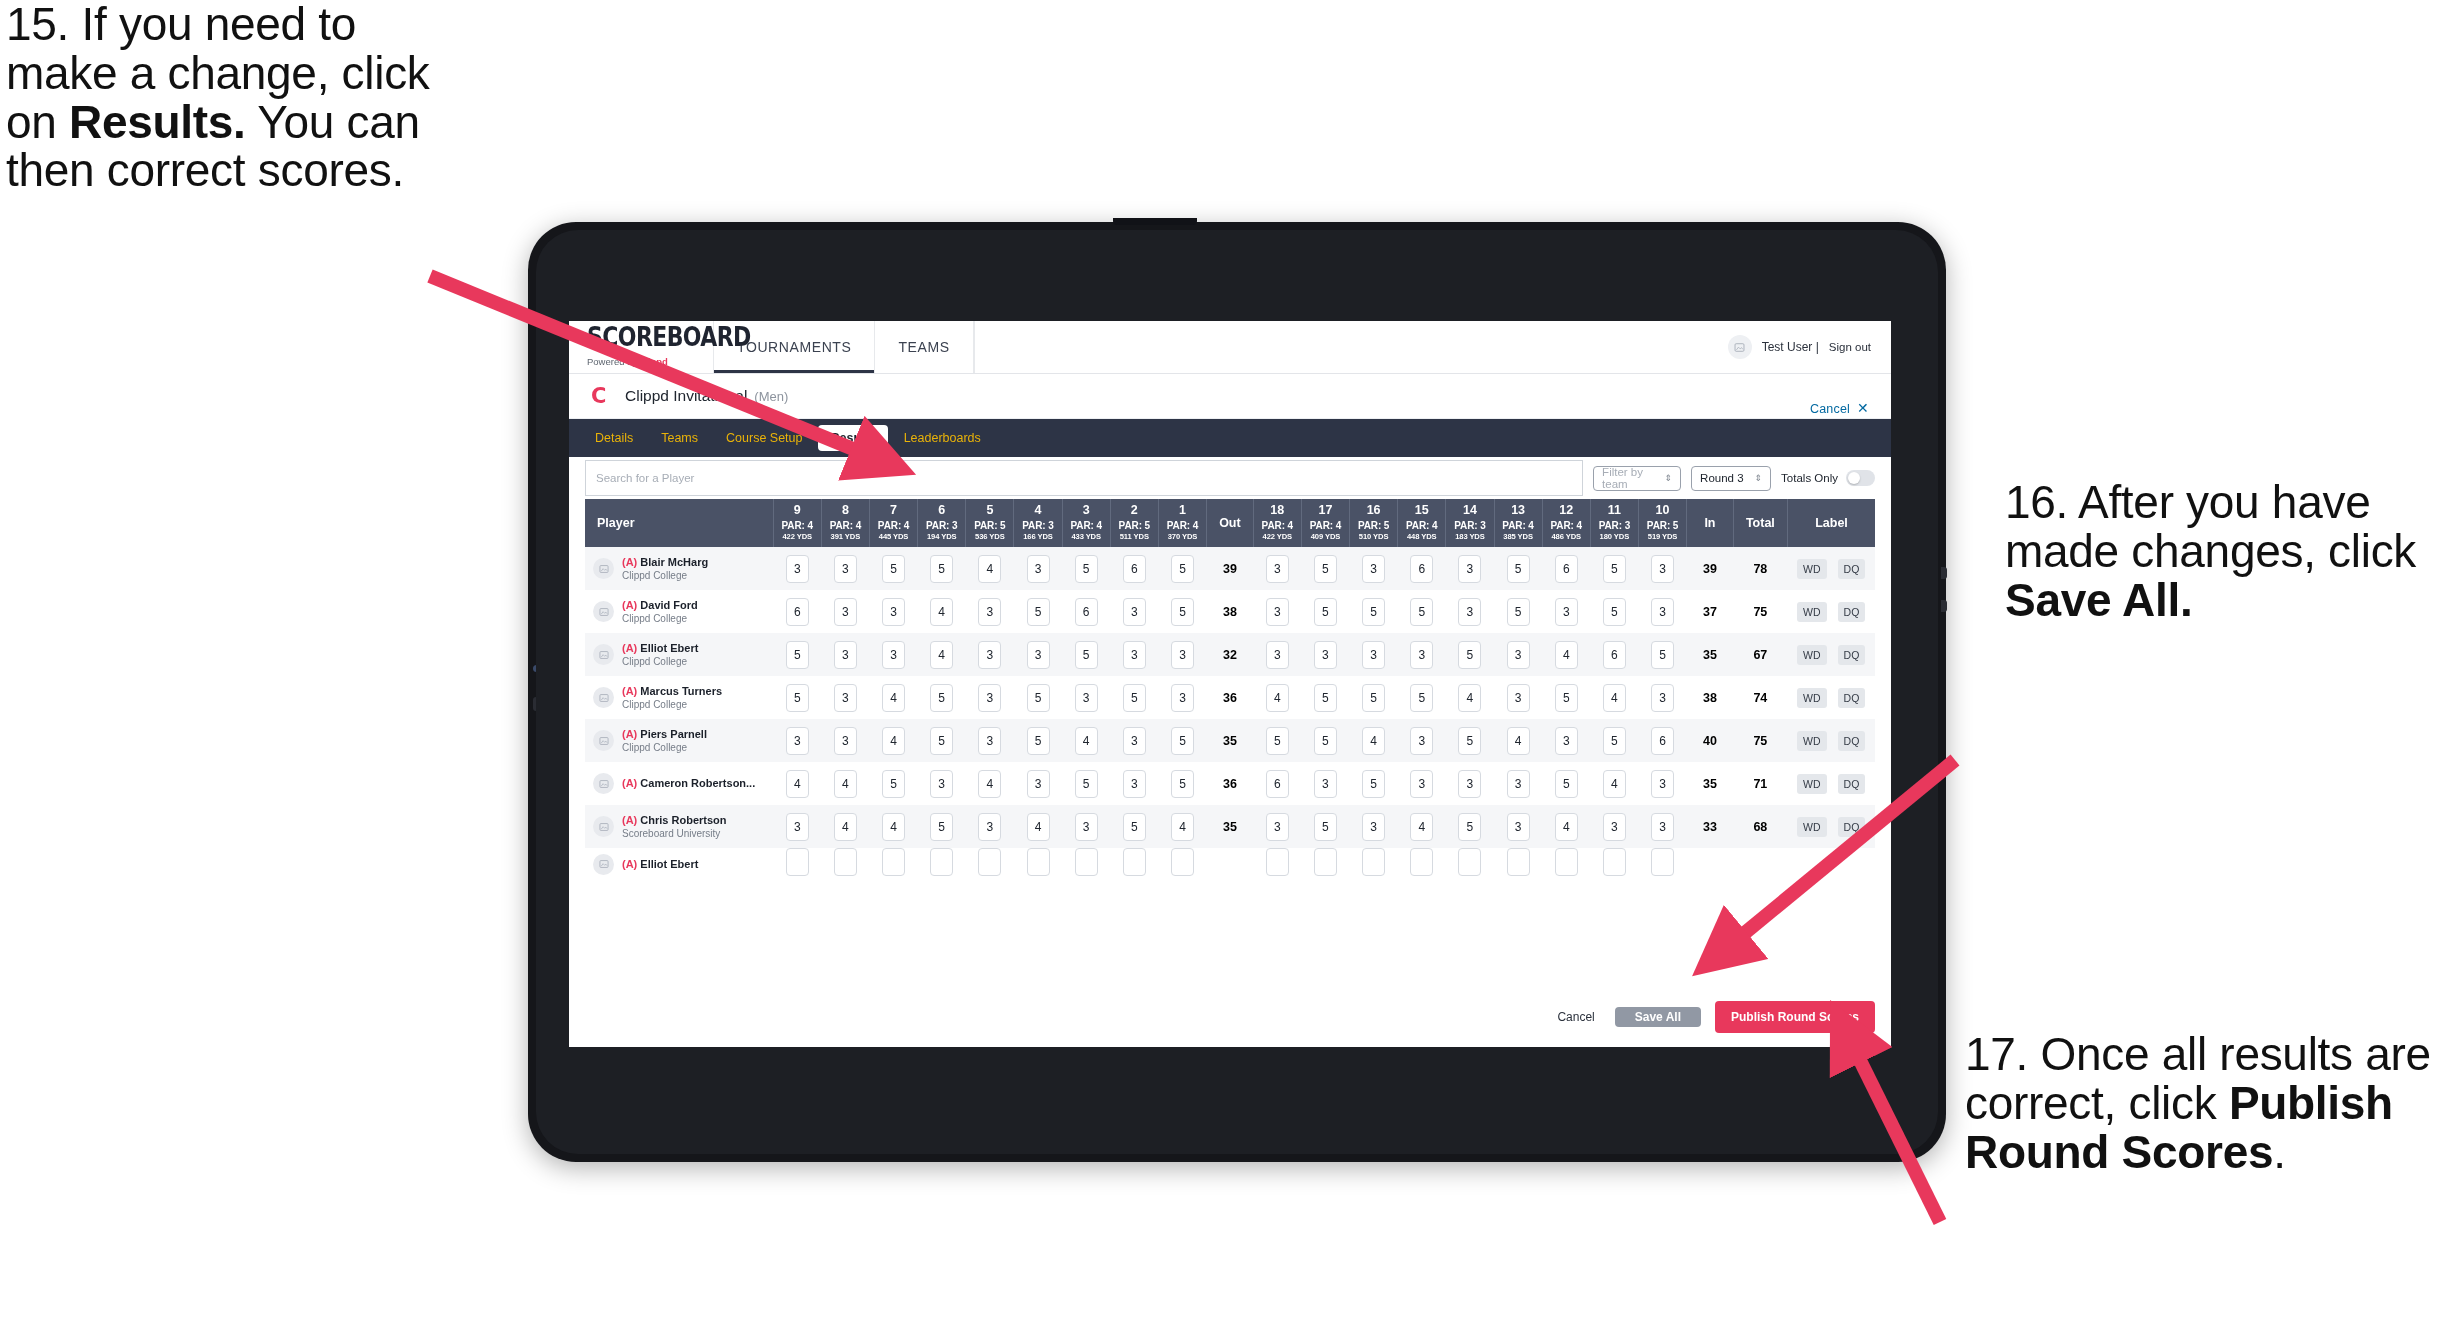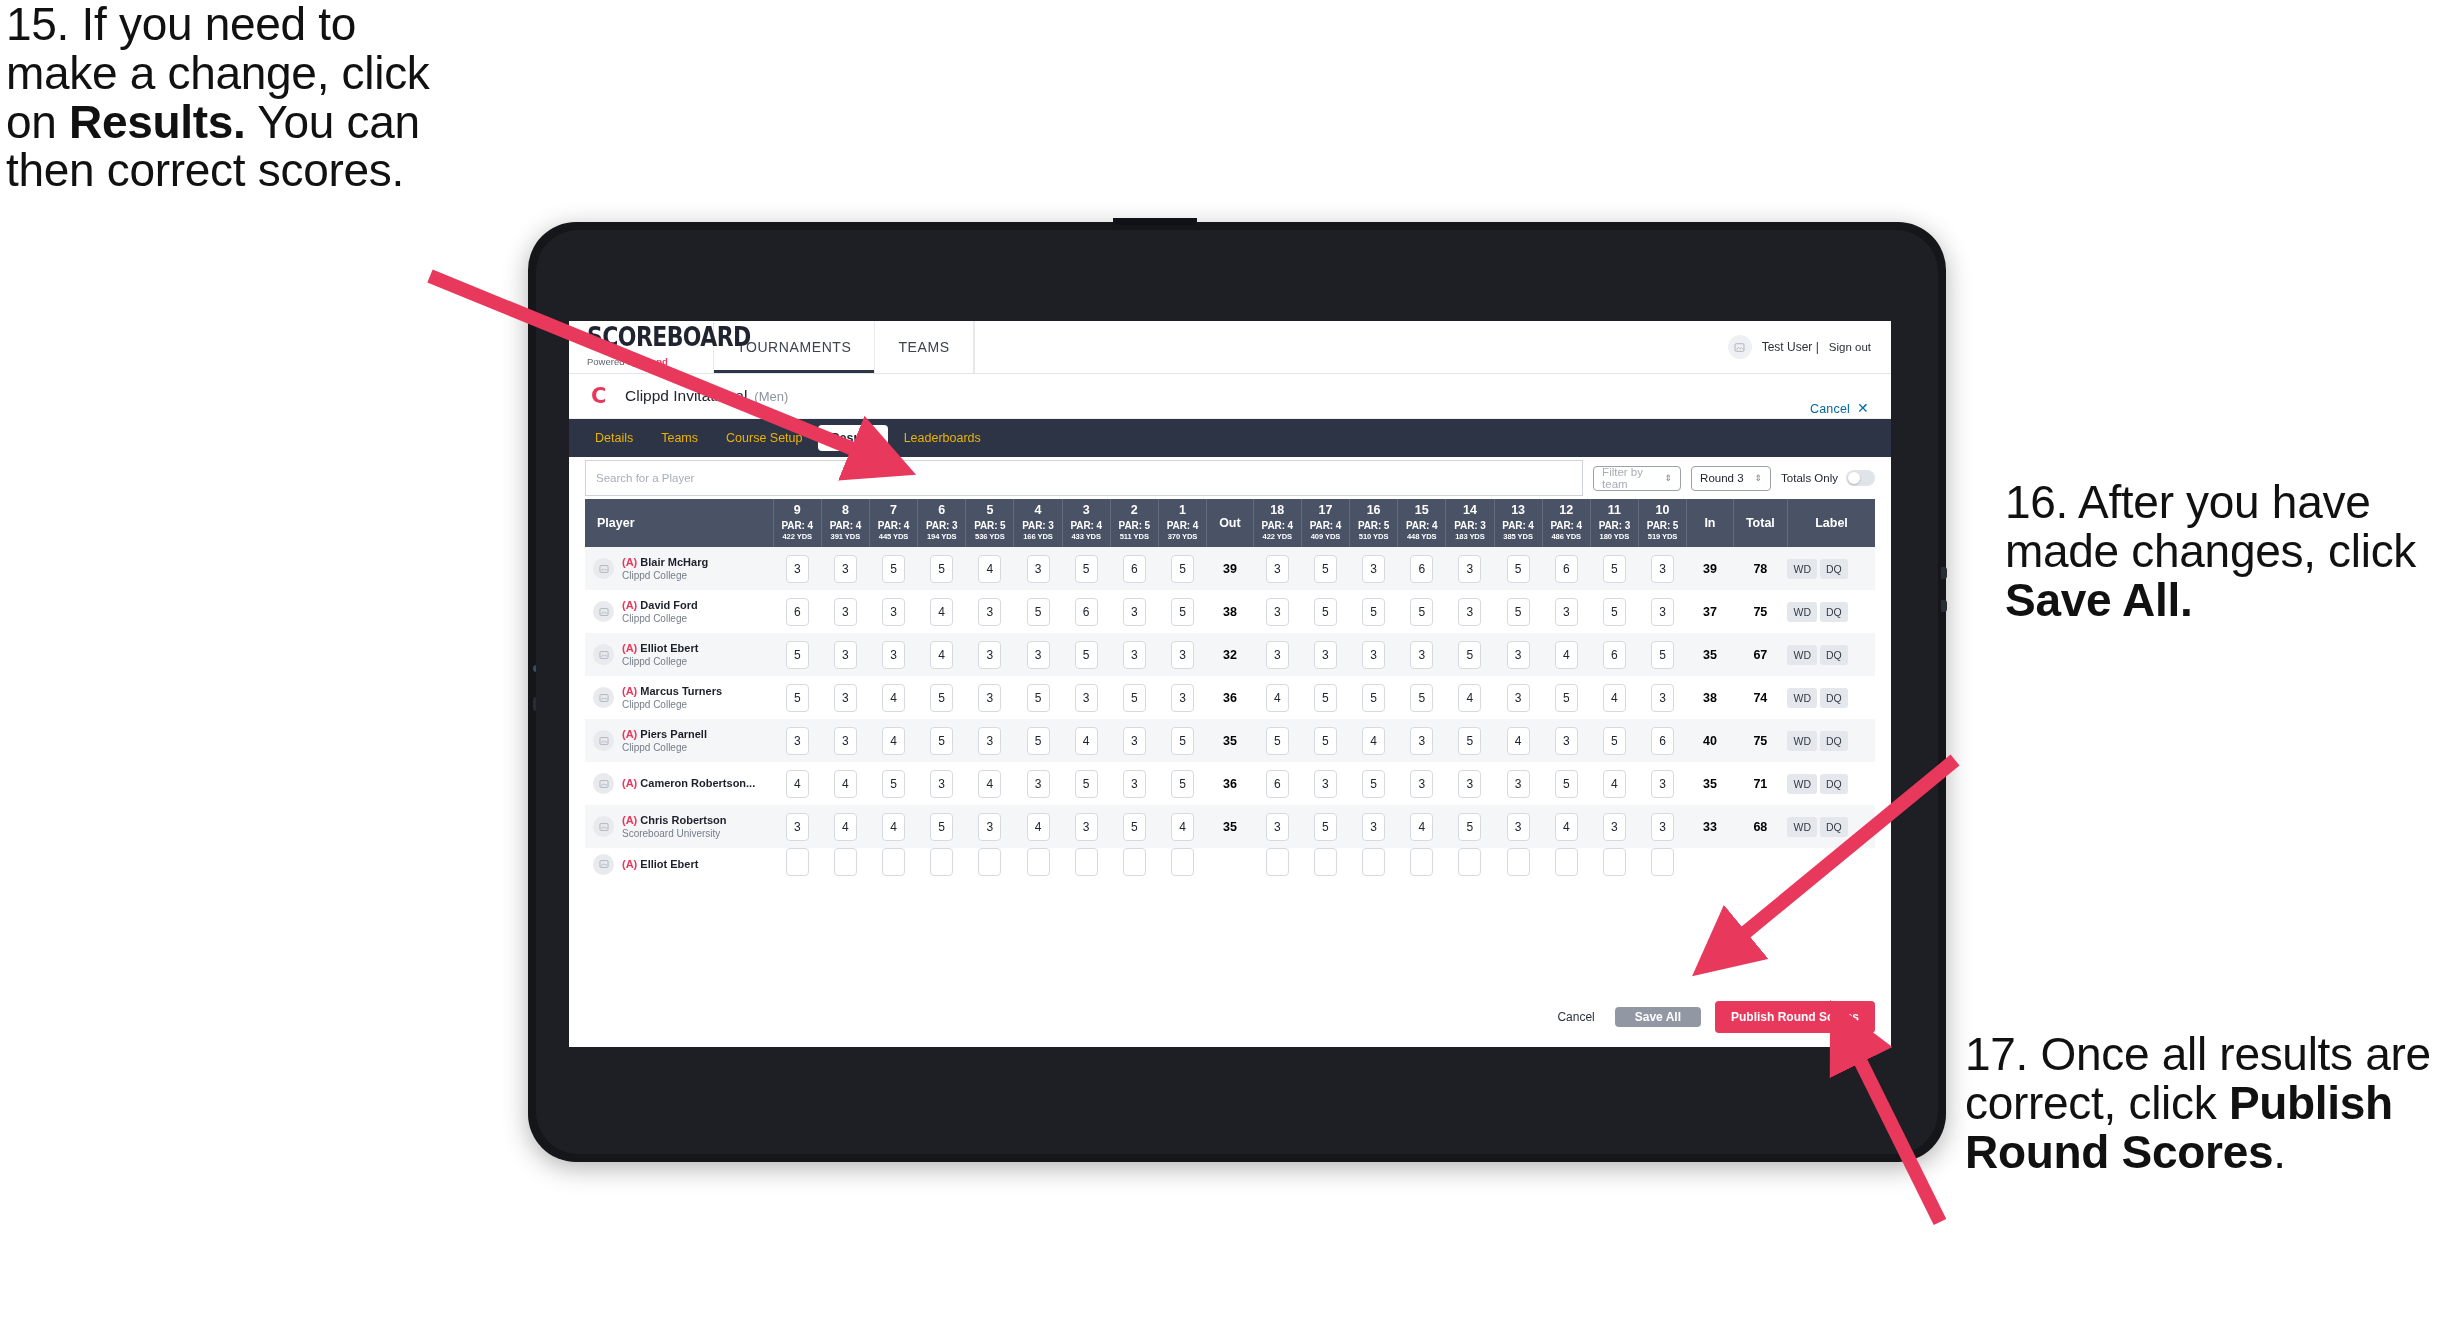--- a/index.html
+++ b/index.html
@@ -185,21 +185,21 @@
   .player-text { min-width: 0; }
   .player-name { font-size: 11px; color: #1b202a; font-weight: 700; line-height: 1.25; }
   .player-name .amateur { color: #e8385c; }
   .player-school { font-size: 10px; color: #767d88; line-height: 1.3; }
   .score-box {
     display: inline-flex; align-items: center; justify-content: center;
     width: 23px; height: 28px; border: 1px solid #d6dae0; border-radius: 4px;
     background: #fff; font-size: 12px; color: #20262f;
   }
   td.sum { font-size: 12.5px; font-weight: 700; color: #000000; }
-  .label-cell { display: flex; gap: 3px; }
+  .label-cell { display: flex; gap: 11px; justify-content: center; }
   .tag {
     background: #e4e7eb; border-radius: 3px; padding: 4px 6px;
     font-size: 10.5px; color: #343b46; cursor: pointer;
   }
 
   
   #actions {
     position: absolute; right: 16px; bottom: 14px;
     display: flex; align-items: center; gap: 14px;
   }

